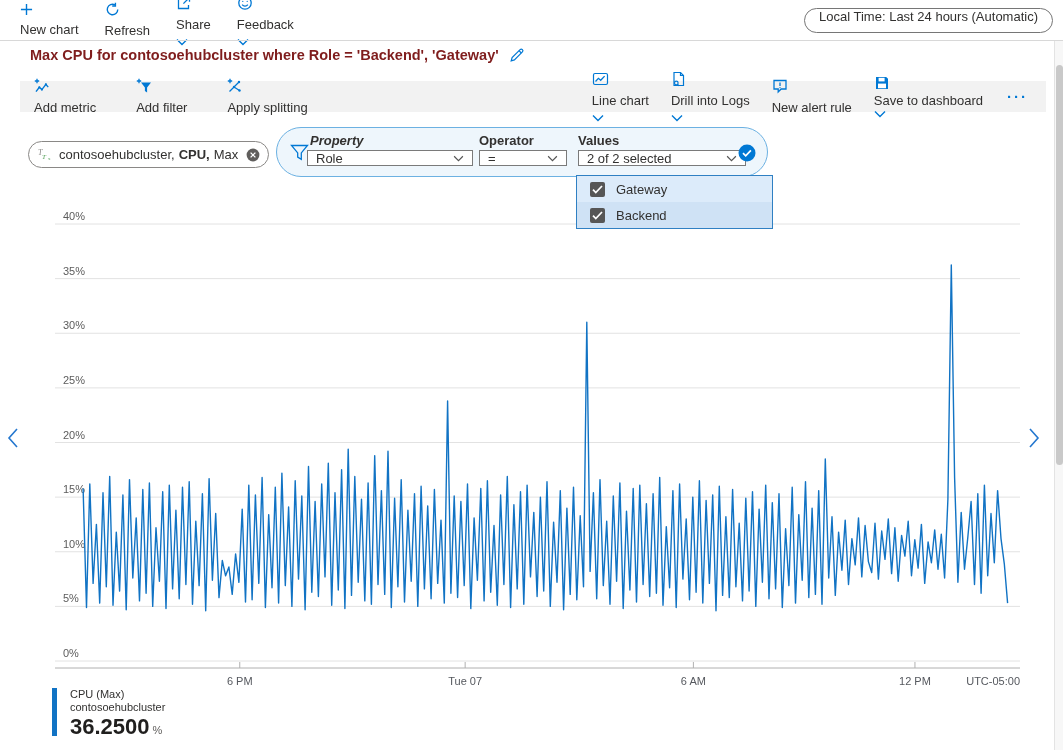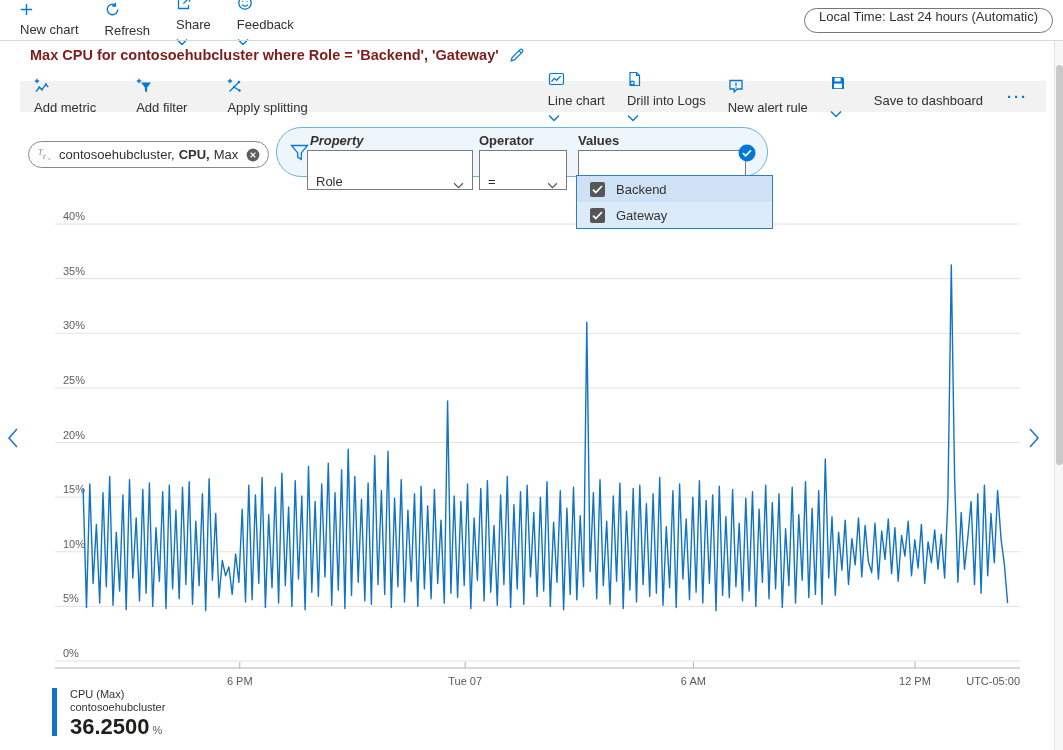--- a/index.html
+++ b/index.html
@@ -38,22 +38,22 @@
     display:flex; align-items:center; gap:4px; padding:0 8px 0 9px; font-size:13px; }
   .metric-pill b { font-weight:700; }
   .pill-close { display:inline-flex; margin-left:4px; }
 
   
   .filter-panel { position:absolute; top:127px; left:276px; width:492px; height:50px;
     background:var(--filter-panel-bg,#eef6fc); border:1.5px solid var(--filter-panel-border,#6cb1e2);
     border-radius:25px; }
   .fp-label { position:absolute; top:5px; font-size:13px; font-weight:700; color:#323130; }
   .fp-property-label { left:33px;font-style:italic; } .fp-operator-label { left:202px; } .fp-values-label { left:301px; }
-  .fp-select { position:absolute; top:22px; height:40px; background:#fff; border:1px solid #7a7a7a;
-    display:flex; align-items:flex-end; justify-content:space-between; padding:0 8px; font-size:13px; }
+  .fp-select { position:absolute; top:22px; height:16px; background:#fff; border:1px solid #7a7a7a;
+    display:flex; align-items:center; justify-content:space-between; padding:0 8px; font-size:13px; }
   .fp-select-property { left:30px; width:166px; }
   .fp-select-operator { left:202px; width:88px; }
   .fp-select-values   { left:301px; width:168px; }
   .fp-funnel { position:absolute; left:13px; top:16px; }
   .fp-check  { position:absolute; right:11px; top:16px; }
 
   
   .values-dd { position:absolute; top:175px; left:576px; width:197px;
     border:1px solid #2f80c3; z-index:5; }
   .dd-row { height:26px; display:flex; align-items:center; gap:11px; padding-left:13px; font-size:13px; }
@@ -199,21 +199,21 @@
           <circle cx="8" cy="9.6" r="0.7" fill="#0078d4" stroke="none"></circle>
         </svg>
       <span>New alert rule</span>
     </button>
     <button class="chev-tight">
       <svg width="16" height="16" viewBox="0 0 16 16">
           <path d="M2 2h10.2L14 3.8V14H2z" fill="#0078d4"></path>
           <rect x="4.6" y="2.8" width="6" height="3.6" fill="#fff"></rect>
           <rect x="4" y="8.6" width="8" height="4.6" fill="#fff"></rect>
         </svg>
-      <span style="margin-right:2px;margin-left:44px;">Save to dashboard</span>
+      <span style="margin-right:2px;">Save to dashboard</span>
       <svg width="12" height="8" viewBox="0 0 12 8">
           <path d="M1 1.4l5 5 5-5" stroke="#0078d4" stroke-width="1.4" fill="none"></path>
         </svg>
     </button>
     <button class="more-btn">
       <span>···</span>
     </button>
   </div>
 </div>
 
@@ -261,35 +261,35 @@
   </div>
   <button class="fp-check">
     <svg width="18" height="18" viewBox="0 0 18 18">
         <circle cx="9" cy="9" r="8.5" fill="#0078d4"></circle>
         <path d="M5 9.2l2.7 2.7 5.2-5.6" stroke="#fff" stroke-width="1.7" fill="none"></path>
       </svg>
   </button>
 </div>
 
 <div class="values-dd">
+  <div class="dd-row dd-row-1">
+    <span class="cbx">
+        <svg width="11" height="9" viewBox="0 0 11 9">
+          <path d="M1 4.6l2.8 2.9L10 1" stroke="#fff" stroke-width="1.7" fill="none"></path>
+        </svg>
+      </span>
+    <span>Gateway</span>
+  </div>
   <div class="dd-row dd-row-0">
     <span class="cbx">
         <svg width="11" height="9" viewBox="0 0 11 9">
           <path d="M1 4.6l2.8 2.9L10 1" stroke="#fff" stroke-width="1.7" fill="none"></path>
         </svg>
       </span>
     <span>Backend</span>
-  </div>
-  <div class="dd-row dd-row-1">
-    <span class="cbx">
-        <svg width="11" height="9" viewBox="0 0 11 9">
-          <path d="M1 4.6l2.8 2.9L10 1" stroke="#fff" stroke-width="1.7" fill="none"></path>
-        </svg>
-      </span>
-    <span>Gateway</span>
   </div>
 </div>
 
 <svg id="chart-svg" width="990" height="480" viewBox="0 0 990 480">
     <line x1="15" y1="451" x2="980" y2="451" stroke="#e2e2e2" stroke-width="1"></line>
     <text x="23" y="447" fill="#5c5c5c" font-size="11">0%</text>
     <line x1="15" y1="396.375" x2="980" y2="396.375" stroke="#e2e2e2" stroke-width="1"></line>
     <text x="23" y="392.375" fill="#5c5c5c" font-size="11">5%</text>
     <line x1="15" y1="341.75" x2="980" y2="341.75" stroke="#e2e2e2" stroke-width="1"></line>
     <text x="23" y="337.75" fill="#5c5c5c" font-size="11">10%</text>

